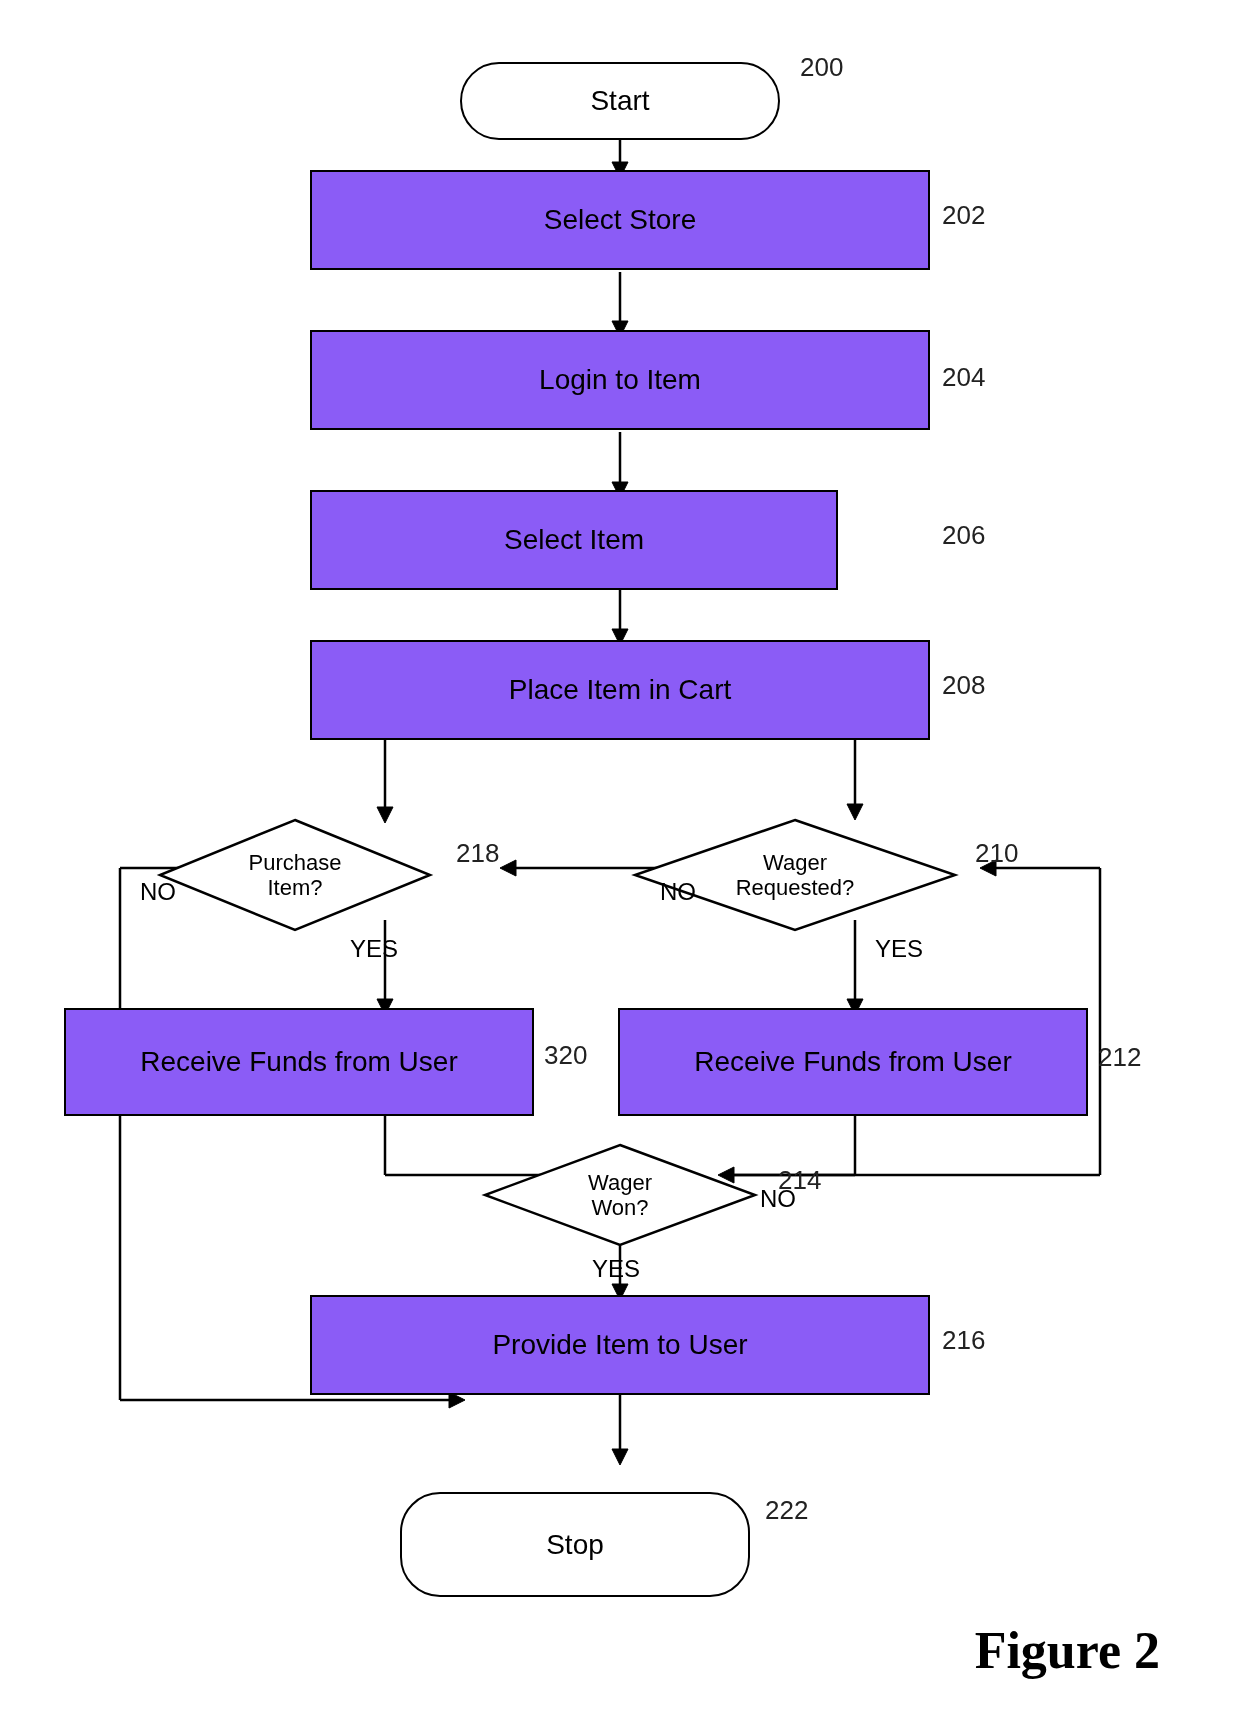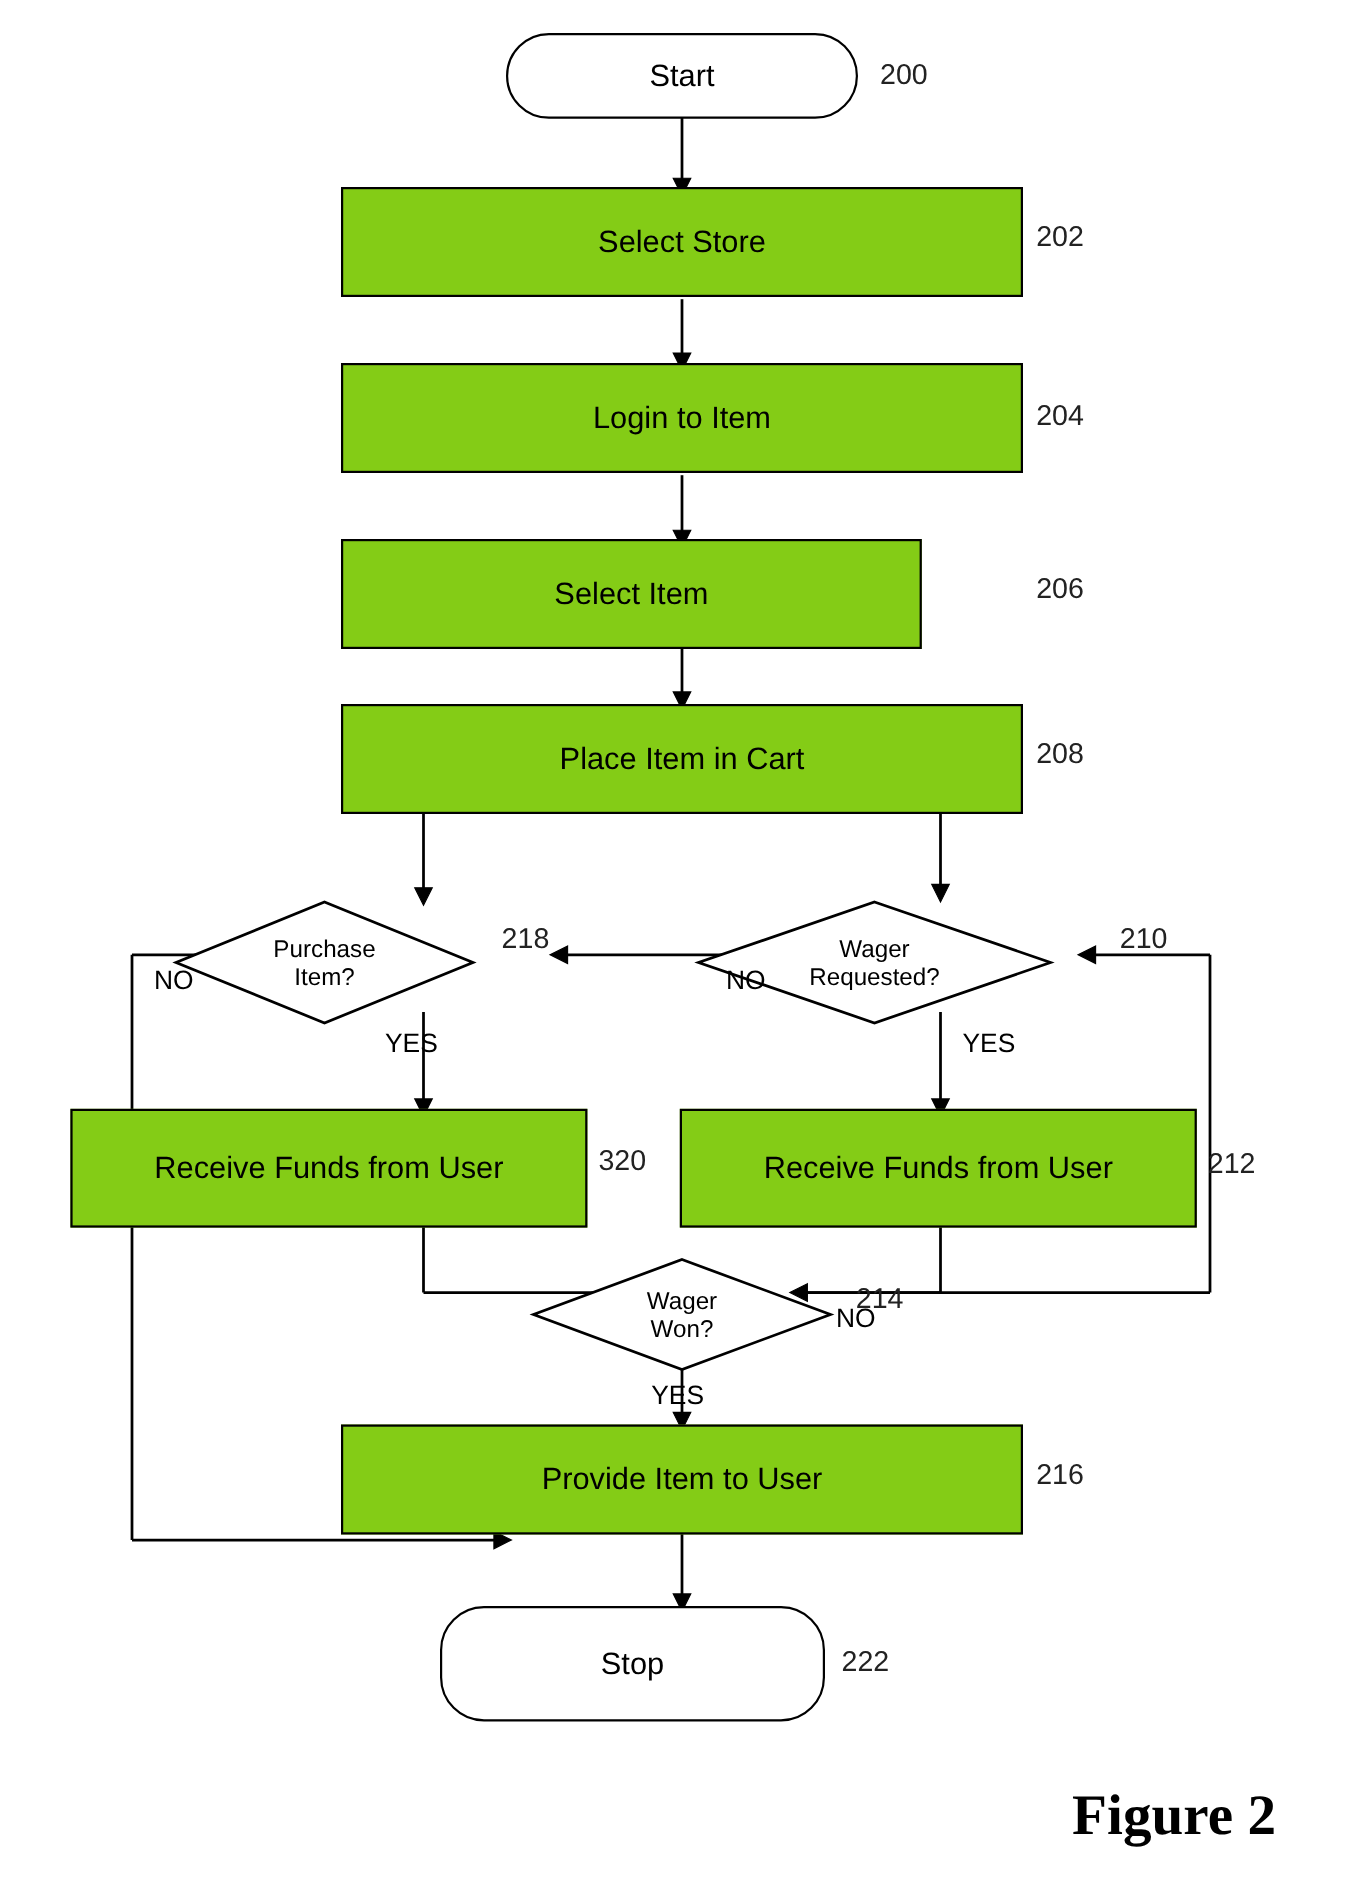--- a/index.html
+++ b/index.html
@@ -13,37 +13,38 @@
     }
     .diagram {
       position: absolute;
       top: 0; left: 0;
       width: 1240px;
       height: 1710px;
     }
     .node-rect {
       position: absolute;
       border: 2px solid #000;
-      background: #84cc16;
+      background: #8b5cf6;
       display: flex;
       align-items: center;
       justify-content: center;
       font-size: 28px;
       text-align: left;
     }
     .node-rounded {
       position: absolute;
       border: 2.5px solid #000;
       background: #fff;
       border-radius: 40px;
       display: flex;
       align-items: center;
       justify-content: center;
       font-size: 28px;
       text-align: center;
+      margin-top: 32px;
     }
     .ref-label {
       position: absolute;
       font-size: 26px;
       color: #222;
     }
     .fig-label {
       position: absolute;
       font-size: 52px;
       font-weight: bold;
@@ -152,21 +153,21 @@
   <div class="node-rect" style="left:310px; top:640px; width:620px; height:100px;">
     <span>Place Item in Cart</span>
   </div>
   <span class="ref-label" style="left:942px; top:670px;">208</span>
 
   <svg style="position:absolute; left:630px; top:815px;" width="330" height="120">
     <polygon points="165,5 325,60 165,115 5,60" fill="white" stroke="black" stroke-width="2.5"></polygon>
     <text x="165" y="55" text-anchor="middle" font-size="22" font-family="Arial">Wager</text>
     <text x="165" y="80" text-anchor="middle" font-size="22" font-family="Arial">Requested?</text>
   </svg>
-  <span class="ref-label" style="left:975px; top:838px;margin-left:43px;">210</span>
+  <span class="ref-label" style="left:975px; top:838px;">210</span>
 
   <span style="position:absolute; left:660px; top:878px; font-size:24px;">NO</span>
 
   <span style="position:absolute; left:875px; top:935px; font-size:24px;">YES</span>
 
   <svg style="position:absolute; left:155px; top:815px;" width="280" height="120">
     <polygon points="140,5 275,60 140,115 5,60" fill="white" stroke="black" stroke-width="2.5"></polygon>
     <text x="140" y="55" text-anchor="middle" font-size="22" font-family="Arial">Purchase</text>
     <text x="140" y="80" text-anchor="middle" font-size="22" font-family="Arial">Item?</text>
   </svg>

